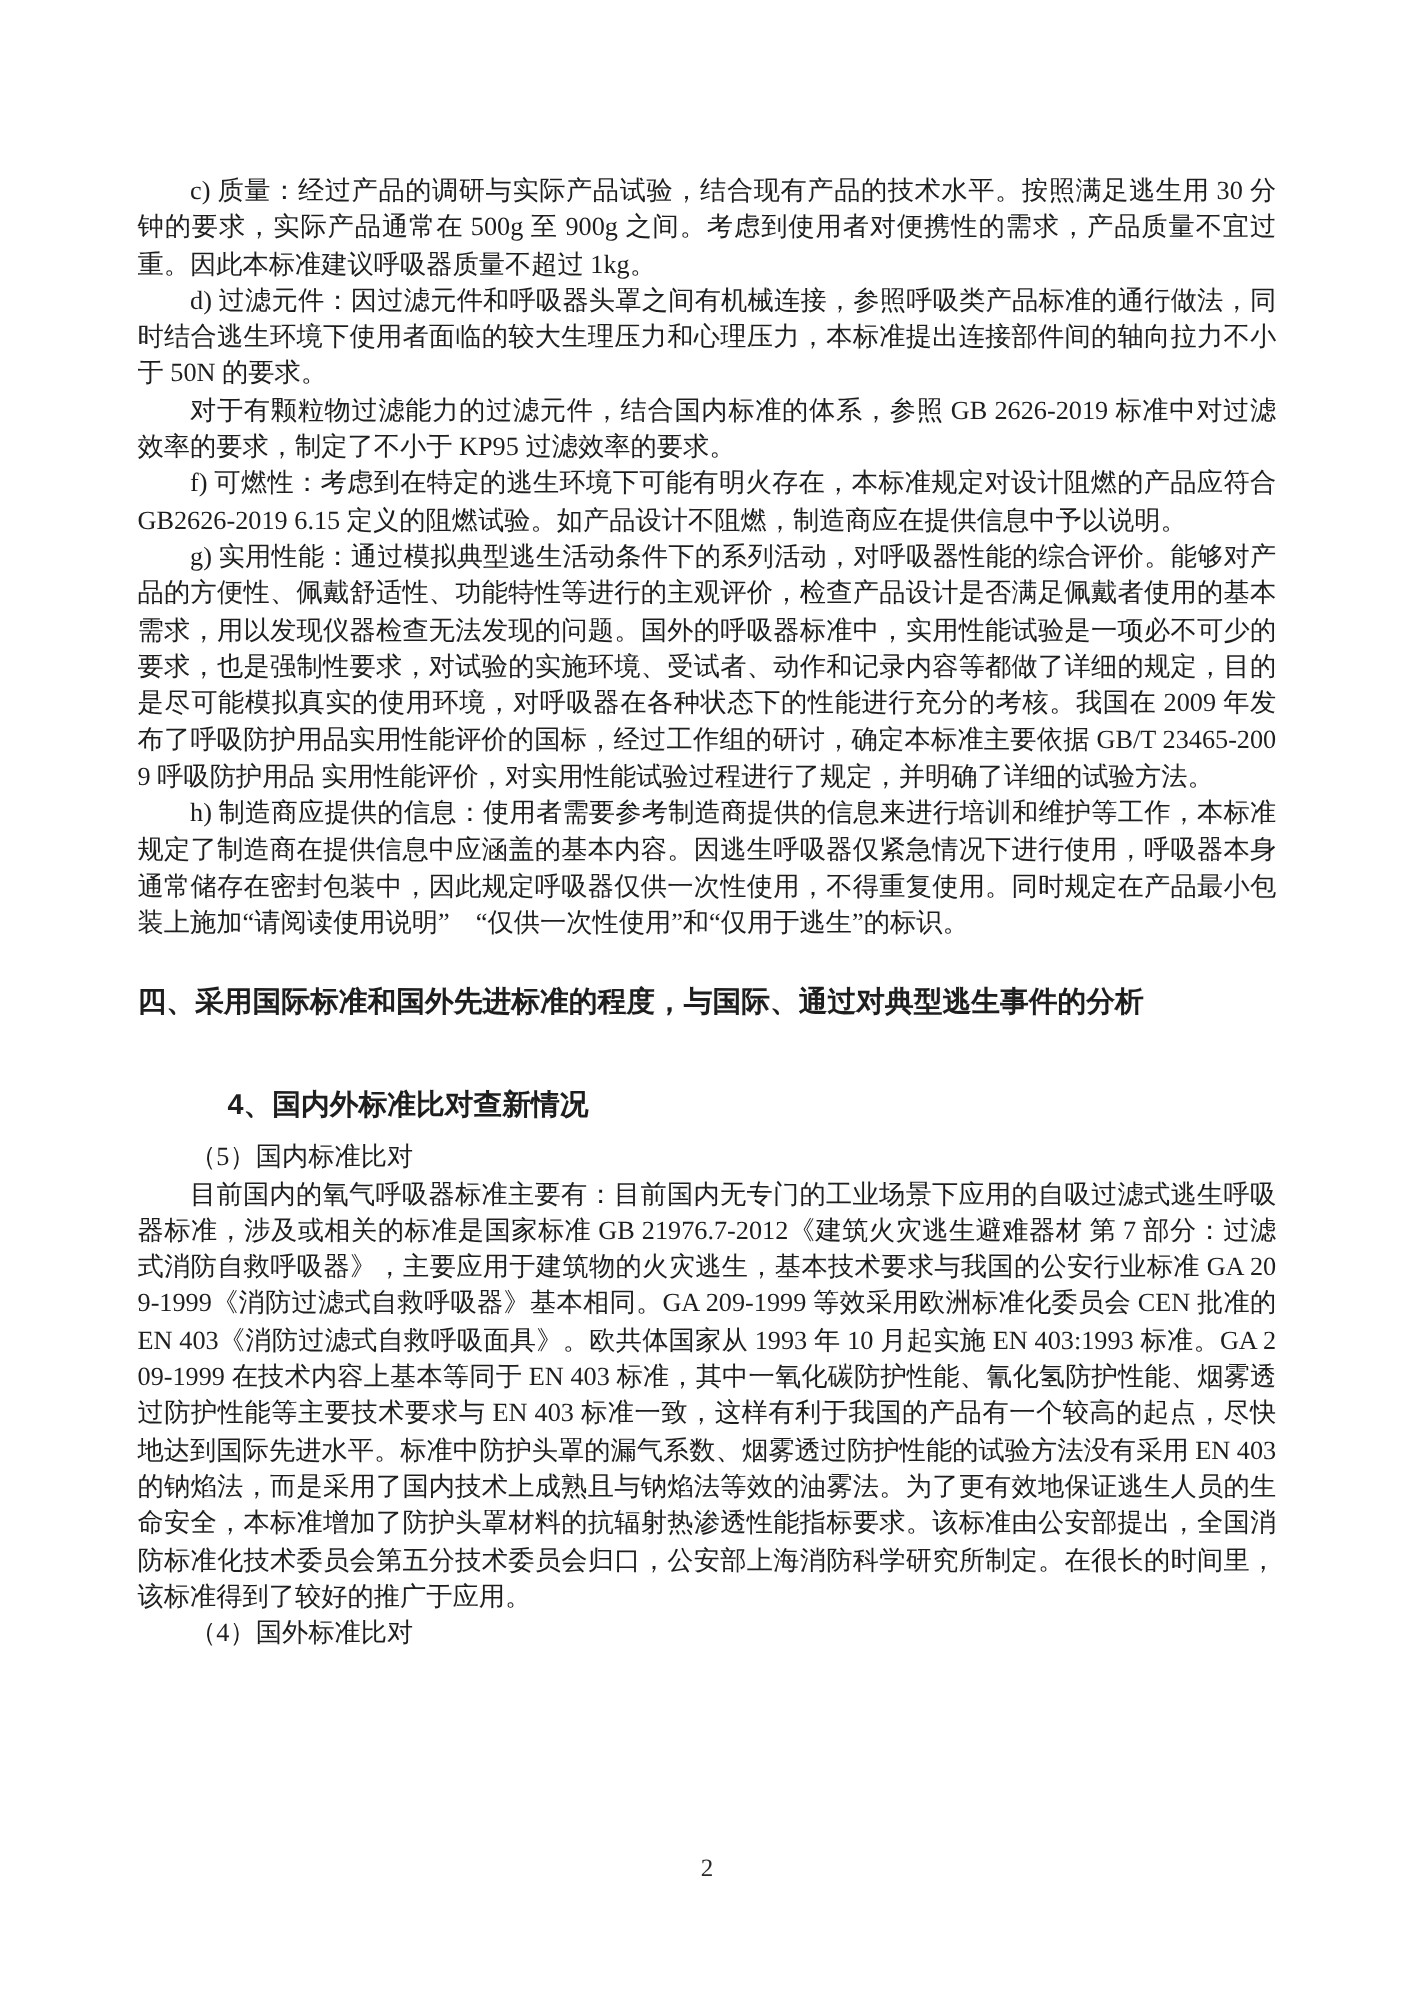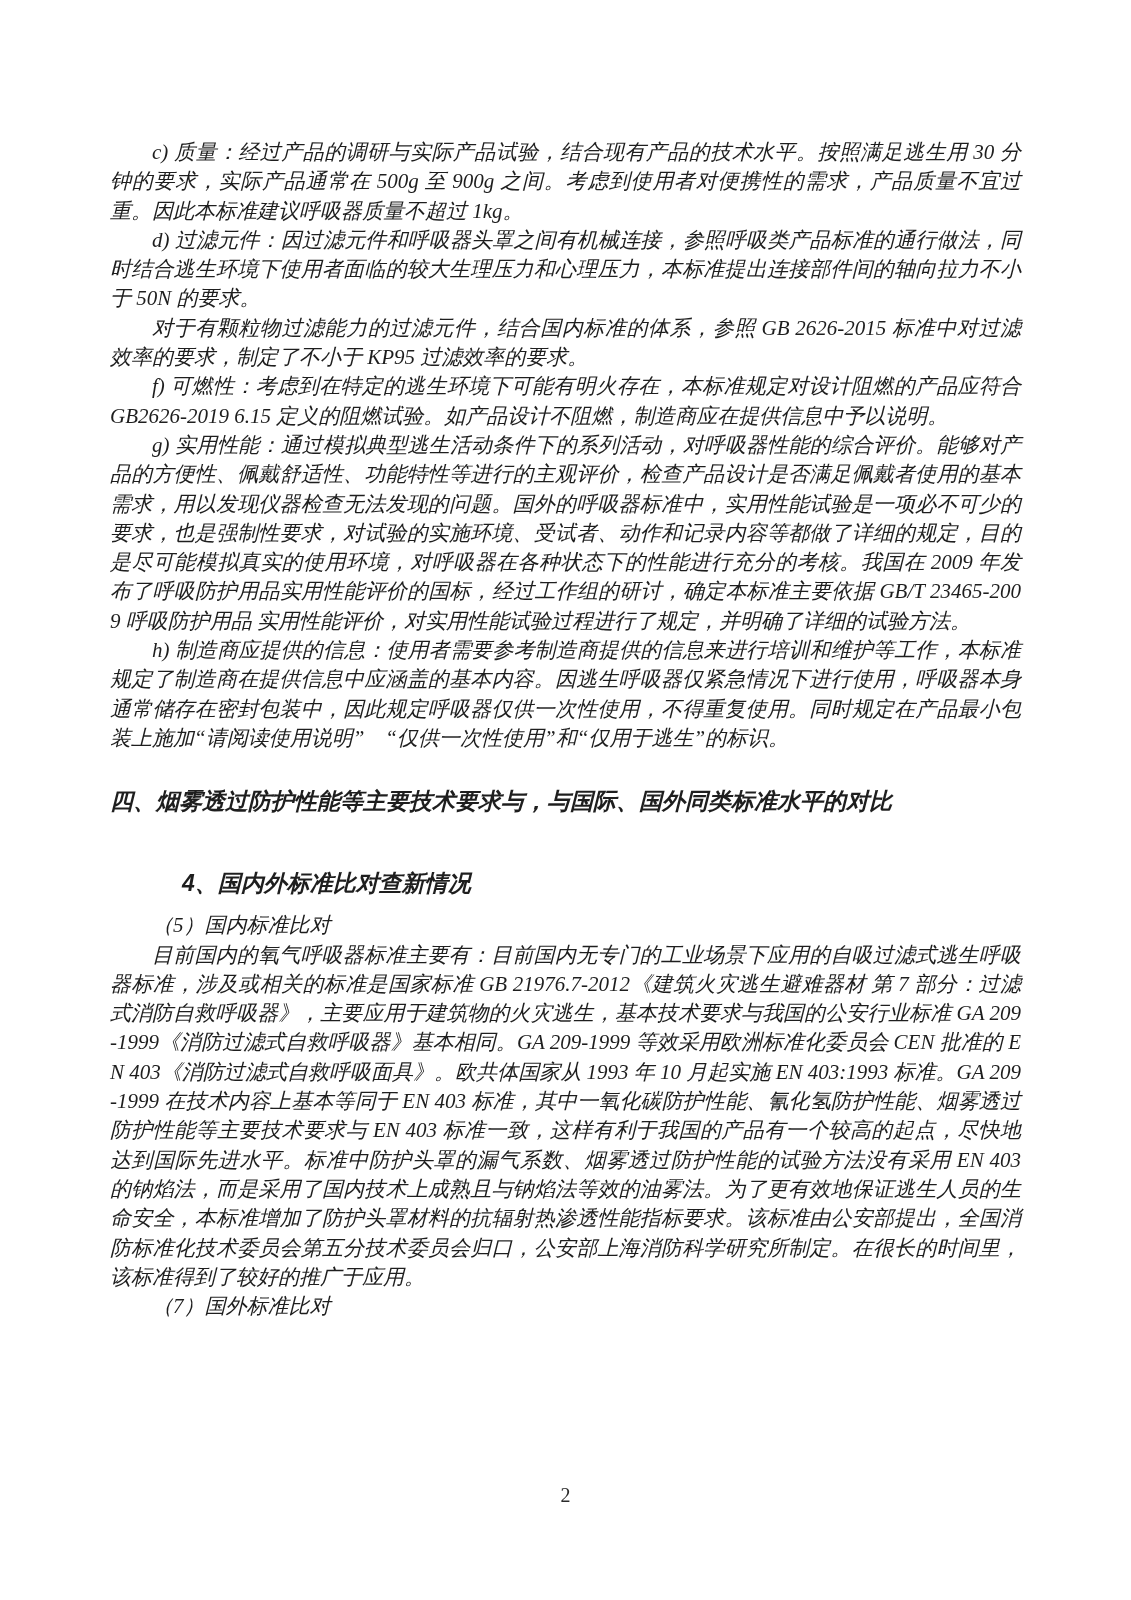--- a/index.html
+++ b/index.html
@@ -14,21 +14,20 @@
     background: #ffffff;
     overflow: hidden;
     font-family: "Liberation Serif", "DejaVu Serif", serif;
     color: #1e1e1e;
   }
   .content {
     position: absolute;
     left: 110px;
     top: 138px;
     width: 911px;
-    font-style: italic;
   }
   p.body {
     margin: 0;
     font-size: 21px;
     line-height: 29.3px;
     text-align: justify;
     text-indent: 2em;
     word-break: break-all;
   }
   .h-main {
@@ -63,27 +62,27 @@
     color: #2a2a2a;
   }
 </style>
 </head>
 <body>
 
 <div class="page">
   <div class="content">
     <p class="body">c) 质量：经过产品的调研与实际产品试验，结合现有产品的技术水平。按照满足逃生用 30 分钟的要求，实际产品通常在 500g 至 900g 之间。考虑到使用者对便携性的需求，产品质量不宜过重。因此本标准建议呼吸器质量不超过 1kg。</p>
     <p class="body">d) 过滤元件：因过滤元件和呼吸器头罩之间有机械连接，参照呼吸类产品标准的通行做法，同时结合逃生环境下使用者面临的较大生理压力和心理压力，本标准提出连接部件间的轴向拉力不小于 50N 的要求。</p>
-    <p class="body">对于有颗粒物过滤能力的过滤元件，结合国内标准的体系，参照 GB 2626-2015 标准中对过滤效率的要求，制定了不小于 KP95 过滤效率的要求。</p>
+    <p class="body">对于有颗粒物过滤能力的过滤元件，结合国内标准的体系，参照 GB 2626-2019 标准中对过滤效率的要求，制定了不小于 KP95 过滤效率的要求。</p>
     <p class="body">f) 可燃性：考虑到在特定的逃生环境下可能有明火存在，本标准规定对设计阻燃的产品应符合 GB2626-2019 6.15 定义的阻燃试验。如产品设计不阻燃，制造商应在提供信息中予以说明。</p>
     <p class="body">g) 实用性能：通过模拟典型逃生活动条件下的系列活动，对呼吸器性能的综合评价。能够对产品的方便性、佩戴舒适性、功能特性等进行的主观评价，检查产品设计是否满足佩戴者使用的基本需求，用以发现仪器检查无法发现的问题。国外的呼吸器标准中，实用性能试验是一项必不可少的要求，也是强制性要求，对试验的实施环境、受试者、动作和记录内容等都做了详细的规定，目的是尽可能模拟真实的使用环境，对呼吸器在各种状态下的性能进行充分的考核。我国在 2009 年发布了呼吸防护用品实用性能评价的国标，经过工作组的研讨，确定本标准主要依据 GB/T 23465-2009 呼吸防护用品 实用性能评价，对实用性能试验过程进行了规定，并明确了详细的试验方法。</p>
     <p class="body">h) 制造商应提供的信息：使用者需要参考制造商提供的信息来进行培训和维护等工作，本标准规定了制造商在提供信息中应涵盖的基本内容。因逃生呼吸器仅紧急情况下进行使用，呼吸器本身通常储存在密封包装中，因此规定呼吸器仅供一次性使用，不得重复使用。同时规定在产品最小包装上施加“请阅读使用说明”　“仅供一次性使用”和“仅用于逃生”的标识。</p>
 
-    <h1 class="h-main">四、烟雾透过防护性能等主要技术要求与，与国际、国外同类标准水平的对比</h1>
+    <h1 class="h-main">四、采用国际标准和国外先进标准的程度，与国际、通过对典型逃生事件的分析</h1>
     <h2 class="h-sub">4、国内外标准比对查新情况</h2>
 
     <p class="body item">（5）国内标准比对</p>
     <p class="body item2">目前国内的氧气呼吸器标准主要有：目前国内无专门的工业场景下应用的自吸过滤式逃生呼吸器标准，涉及或相关的标准是国家标准 GB 21976.7-2012《建筑火灾逃生避难器材 第 7 部分：过滤式消防自救呼吸器》，主要应用于建筑物的火灾逃生，基本技术要求与我国的公安行业标准 GA 209-1999《消防过滤式自救呼吸器》基本相同。GA 209-1999 等效采用欧洲标准化委员会 CEN 批准的 EN 403《消防过滤式自救呼吸面具》。欧共体国家从 1993 年 10 月起实施 EN 403:1993 标准。GA 209-1999 在技术内容上基本等同于 EN 403 标准，其中一氧化碳防护性能、氰化氢防护性能、烟雾透过防护性能等主要技术要求与 EN 403 标准一致，这样有利于我国的产品有一个较高的起点，尽快地达到国际先进水平。标准中防护头罩的漏气系数、烟雾透过防护性能的试验方法没有采用 EN 403 的钠焰法，而是采用了国内技术上成熟且与钠焰法等效的油雾法。为了更有效地保证逃生人员的生命安全，本标准增加了防护头罩材料的抗辐射热渗透性能指标要求。该标准由公安部提出，全国消防标准化技术委员会第五分技术委员会归口，公安部上海消防科学研究所制定。在很长的时间里，该标准得到了较好的推广于应用。</p>
-    <p class="body item2">（7）国外标准比对</p>
+    <p class="body item2">（4）国外标准比对</p>
   </div>
 
   <div class="page-number">2</div>
 </div>
 
 </body></html>

